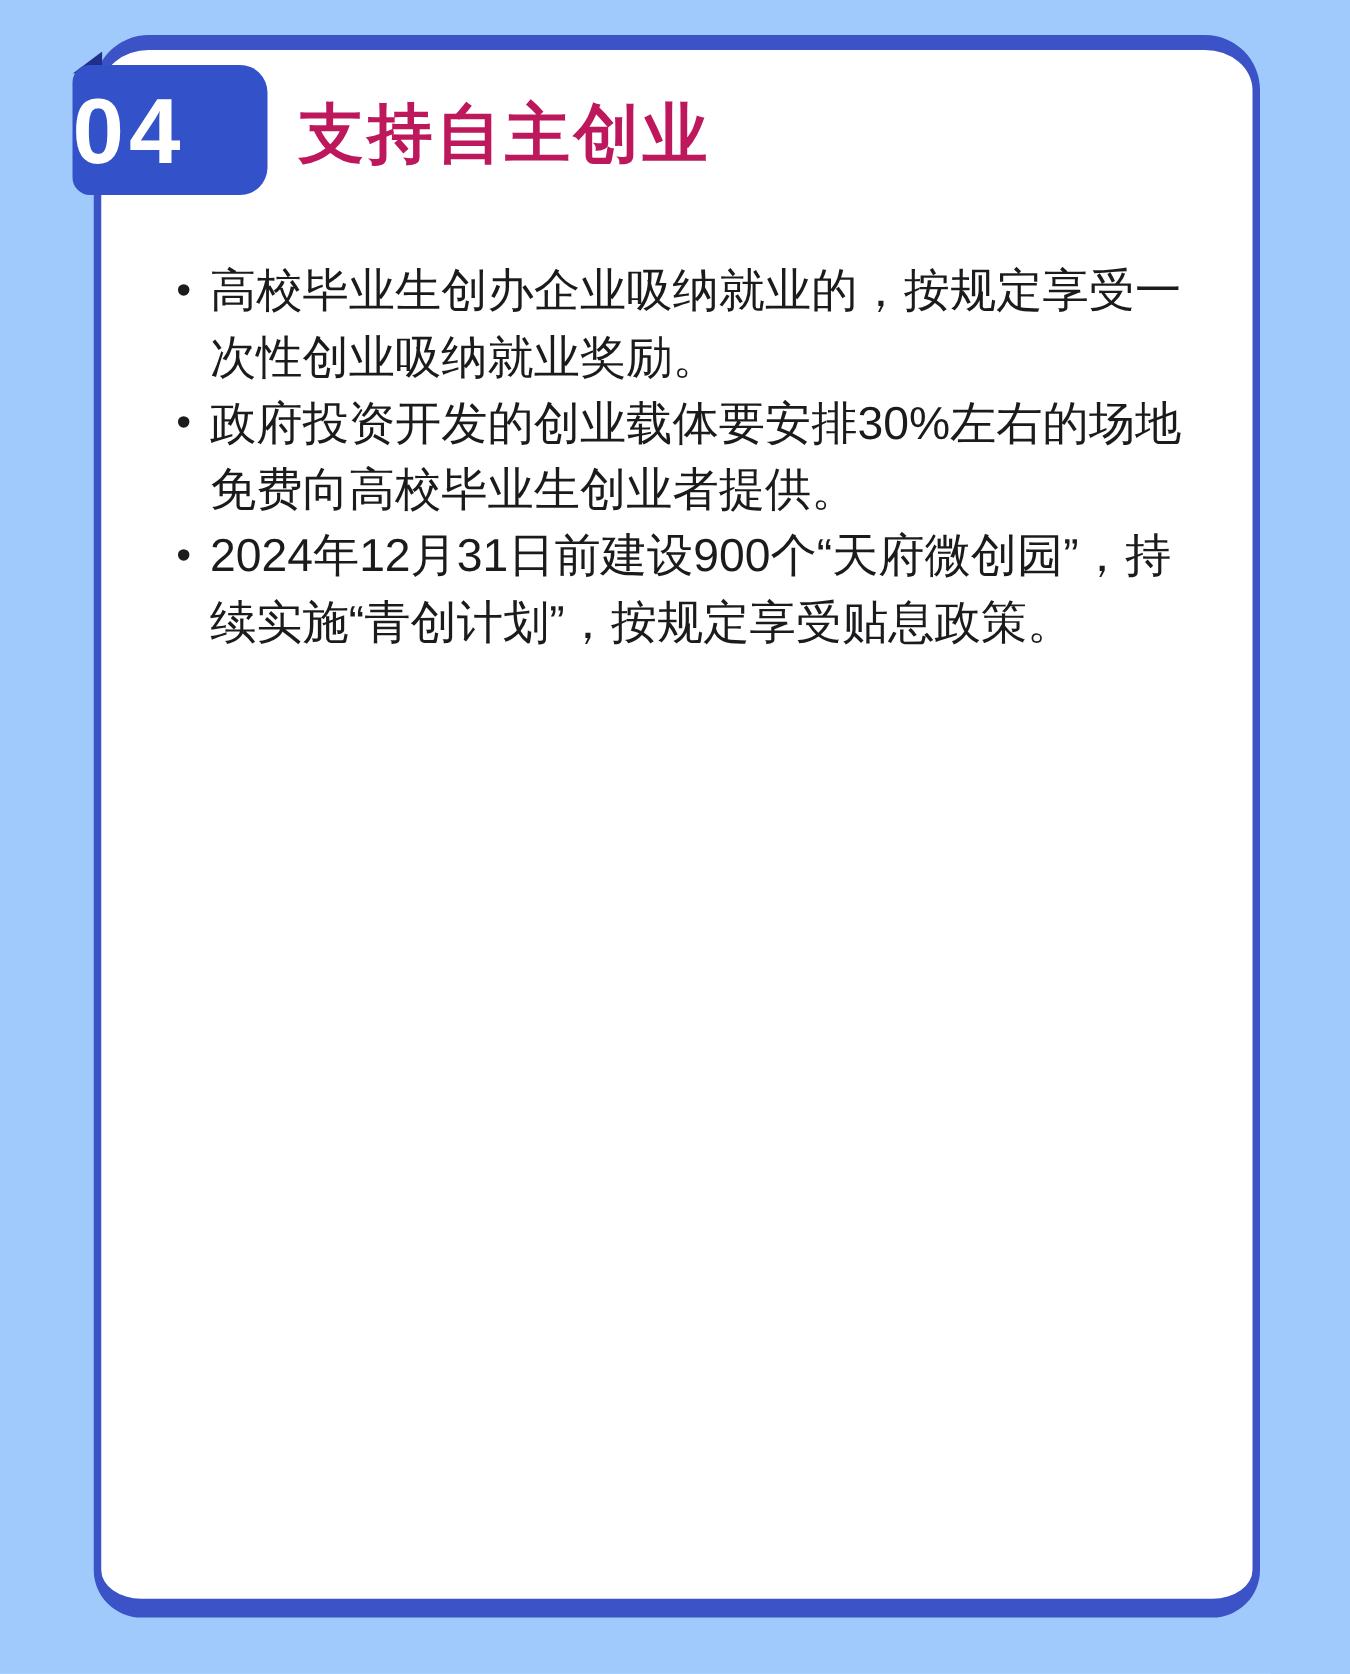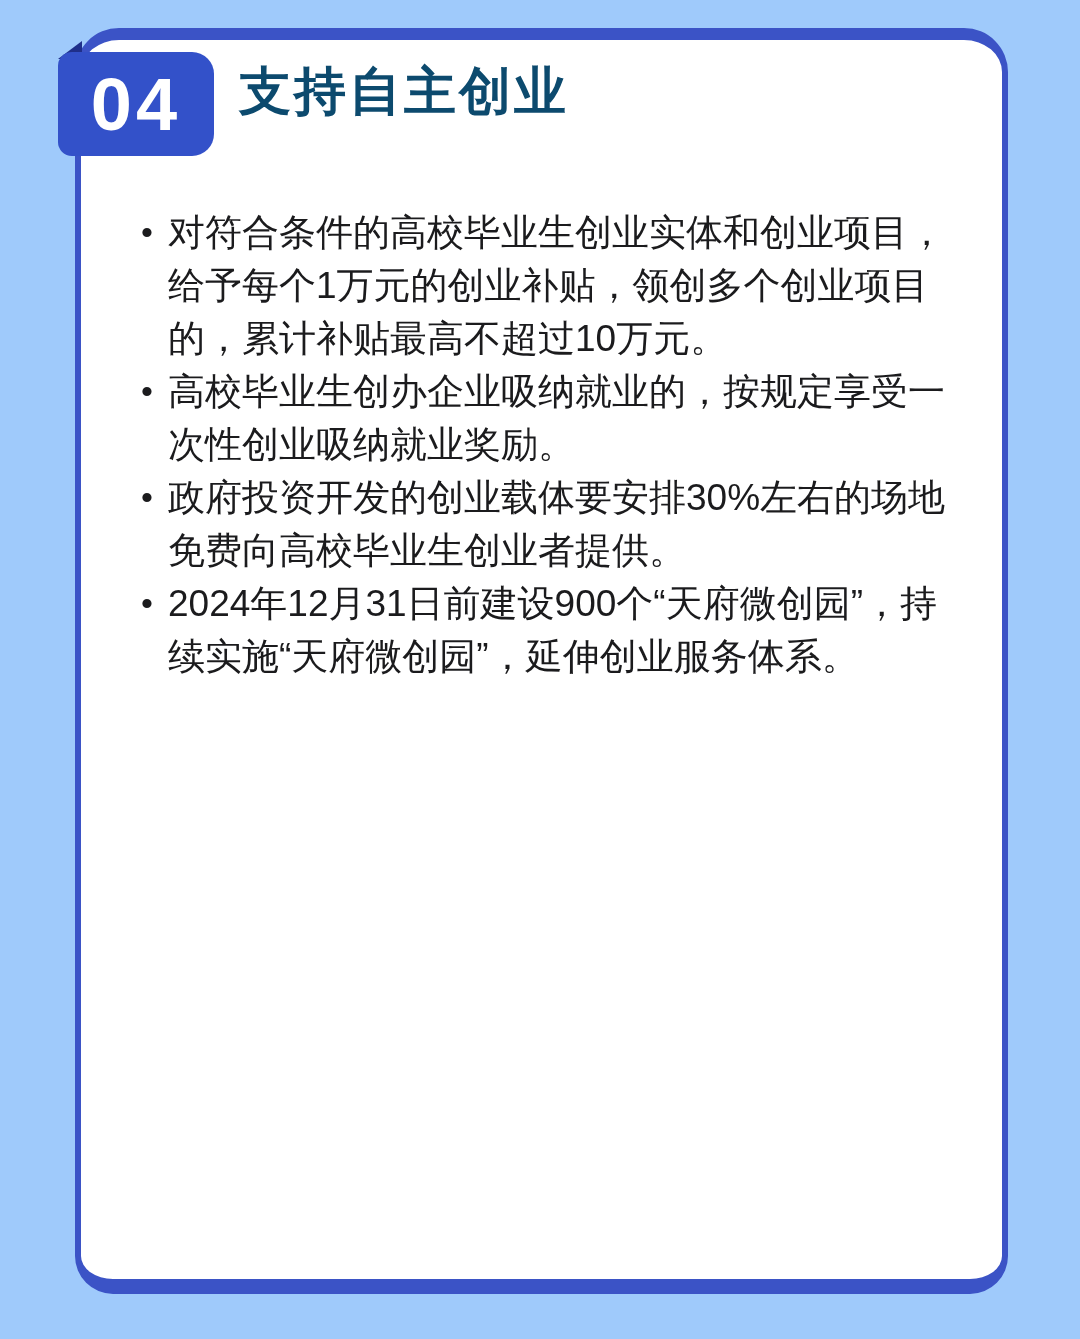--- a/index.html
+++ b/index.html
@@ -39,36 +39,35 @@
   .number-badge {
     position: absolute;
     left: 58px;
     top: 52px;
     width: 156px;
     height: 104px;
     background: #3351c9;
     border-radius: 14px 22px 22px 14px;
     display: flex;
     align-items: center;
-    justify-content: center;
     color: #ffffff;
     font-size: 74px;
     font-weight: 700;
     letter-spacing: 4px;
   }
   .section-title {
     position: absolute;
     left: 239px;
-    top: 40px;
+    top: 56px;
     height: 104px;
     display: flex;
     align-items: center;
     font-size: 52px;
     font-weight: 800;
-    color: #0c4a6e;
+    color: #be185d;
     letter-spacing: 3px;
   }
   .bullet-list {
     position: absolute;
     left: 168px;
     top: 206px;
     width: 804px;
     list-style: none;
     font-size: 37px;
     line-height: 53px;
@@ -98,19 +97,18 @@
 
   <div class="number-badge">
     <span>04</span>
   </div>
 
   <div class="section-title">
     <span>支持自主创业</span>
   </div>
 
   <ul class="bullet-list">
-    <li>对符合条件的高校毕业生创业实体和创业项目，给予每个1万元的创业补贴，领创多个创业项目的，累计补贴最高不超过10万元。</li>
     <li>高校毕业生创办企业吸纳就业的，按规定享受一次性创业吸纳就业奖励。</li>
     <li>政府投资开发的创业载体要安排30%左右的场地免费向高校毕业生创业者提供。</li>
-    <li>2024年12月31日前建设900个“天府微创园”，持续实施“天府微创园”，延伸创业服务体系。</li>
+    <li>2024年12月31日前建设900个“天府微创园”，持续实施“青创计划”，按规定享受贴息政策。</li>
   </ul>
 
 </div>
 
 </body></html>

